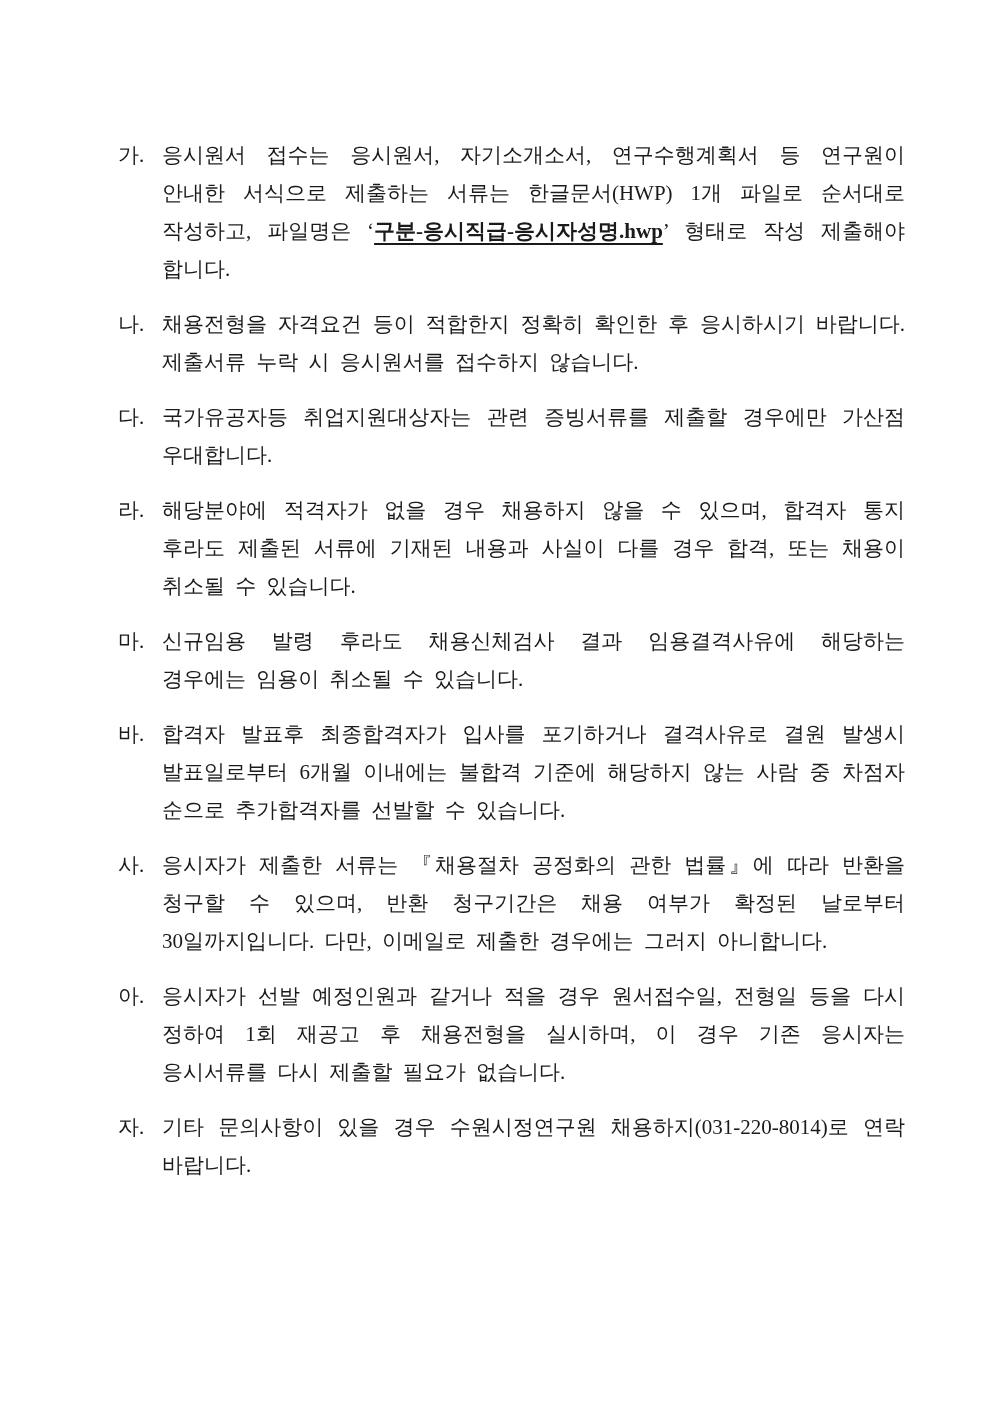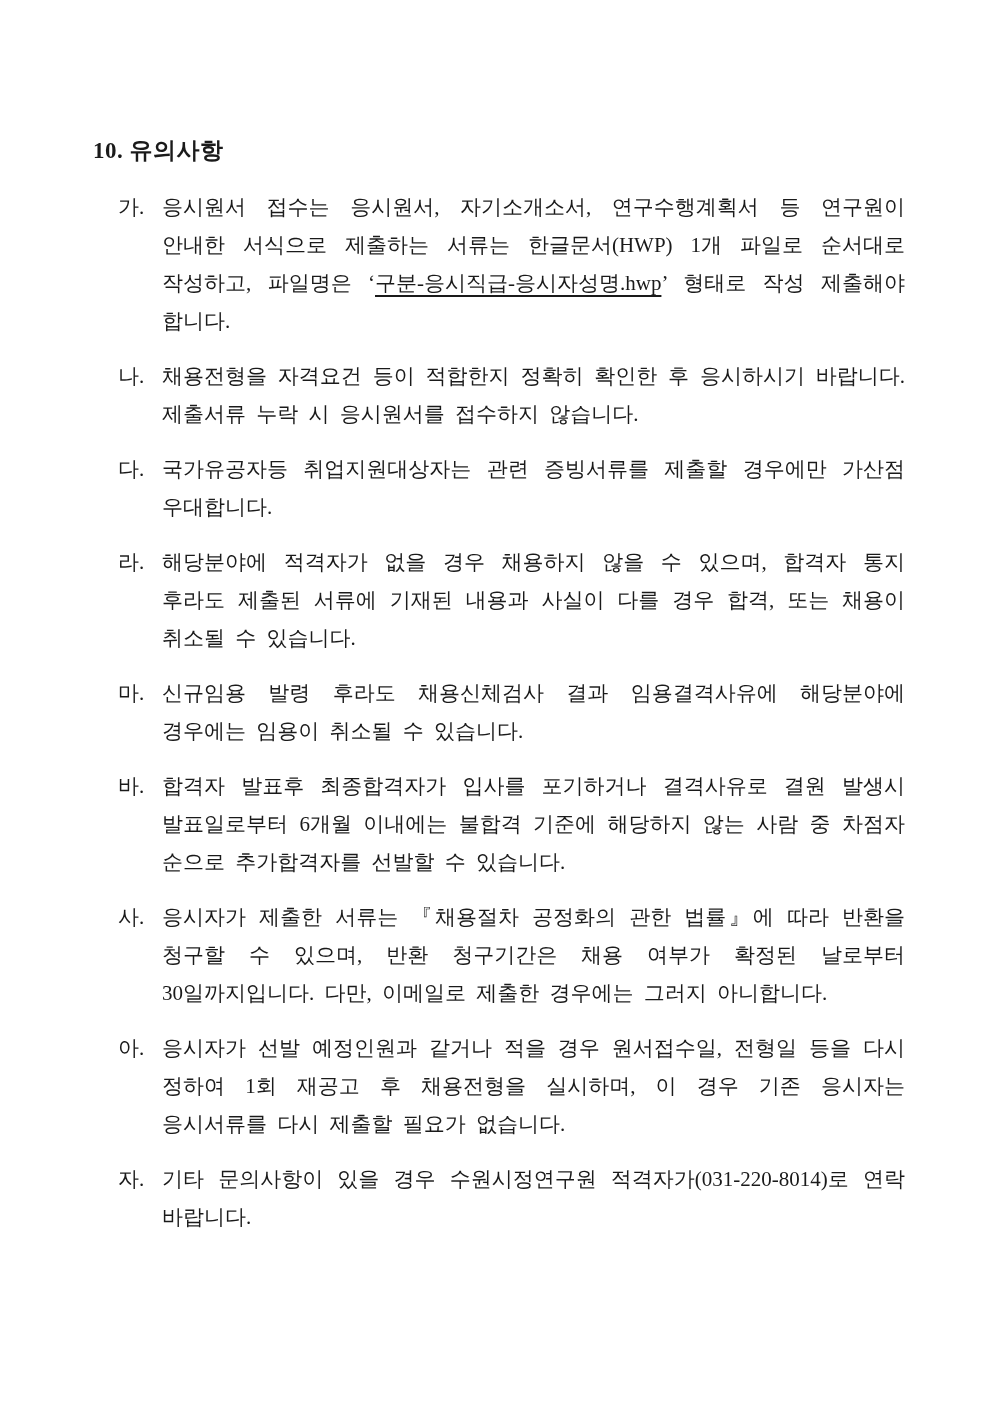--- a/index.html
+++ b/index.html
@@ -42,62 +42,62 @@
   .item .body {
     flex: 1 1 auto;
     text-align: justify;
     word-spacing: 5px;
     word-break: keep-all;
   }
   .seg-underline {
     text-decoration: underline;
     text-underline-offset: 5px;
     text-decoration-thickness: 1.5px;
+    font-weight: bold;
   }
   .seg-bold {
     font-weight: 400;
     word-spacing: 0;
   }
 </style>
 </head>
 <body>
 
 <div class="page">
-  <h1 class="title">10. 유의사항</h1>
   <div class="items">
       <div class="item">
         <span class="marker">가.</span>
         <div class="body"><span>응시원서 접수는 응시원서, 자기소개소서, 연구수행계획서 등 연구원이 안내한 서식으로 제출하는 서류는 한글문서(HWP) 1개 파일로 순서대로 작성하고, 파일명은 ‘</span><span class="seg-underline">구분-응시직급-응시자성명.hwp</span><span>’ 형태로 작성 제출해야 합니다.</span></div>
       </div>
       <div class="item">
         <span class="marker">나.</span>
         <div class="body"><span>채용전형을 자격요건 등이 적합한지 정확히 확인한 후 응시하시기 바랍니다. 제출서류 누락 시 응시원서를 접수하지 않습니다.</span></div>
       </div>
       <div class="item">
         <span class="marker">다.</span>
         <div class="body"><span>국가유공자등 취업지원대상자는 관련 증빙서류를 제출할 경우에만 가산점 우대합니다.</span></div>
       </div>
       <div class="item">
         <span class="marker">라.</span>
         <div class="body"><span>해당분야에 적격자가 없을 경우 채용하지 않을 수 있으며, 합격자 통지 후라도 제출된 서류에 기재된 내용과 사실이 다를 경우 합격, 또는 채용이 취소될 수 있습니다.</span></div>
       </div>
       <div class="item">
         <span class="marker">마.</span>
-        <div class="body"><span>신규임용 발령 후라도 채용신체검사 결과 임용결격사유에 해당분야에 경우에는 임용이 취소될 수 있습니다.</span></div>
+        <div class="body"><span>신규임용 발령 후라도 채용신체검사 결과 임용결격사유에 해당하는 경우에는 임용이 취소될 수 있습니다.</span></div>
       </div>
       <div class="item">
         <span class="marker">바.</span>
         <div class="body"><span>합격자 발표후 최종합격자가 입사를 포기하거나 결격사유로 결원 발생시 발표일로부터 6개월 이내에는 불합격 기준에 해당하지 않는 사람 중 차점자 순으로 추가합격자를 선발할 수 있습니다.</span></div>
       </div>
       <div class="item">
         <span class="marker">사.</span>
         <div class="body"><span>응시자가 제출한 서류는 『채용절차 공정화의 관한 법률』에 따라 반환을 청구할 수 있으며, 반환 청구기간은 채용 여부가 확정된 날로부터 30일까지입니다. 다만, 이메일로 제출한 경우에는 그러지 아니합니다.</span></div>
       </div>
       <div class="item">
         <span class="marker">아.</span>
         <div class="body"><span>응시자가 선발 예정인원과 같거나 적을 경우 원서접수일, 전형일 등을 다시 정하여 1회 재공고 후 채용전형을 실시하며, 이 경우 기존 응시자는 응시서류를 다시 제출할 필요가 없습니다.</span></div>
       </div>
       <div class="item">
         <span class="marker">자.</span>
-        <div class="body"><span>기타 문의사항이 있을 경우 수원시정연구원 적격자가</span><span class="seg-bold">(031-220-8014)</span><span>로 연락 바랍니다.</span></div>
+        <div class="body"><span>기타 문의사항이 있을 경우 수원시정연구원 채용하지</span><span class="seg-bold">(031-220-8014)</span><span>로 연락 바랍니다.</span></div>
       </div>
     </div>
 </div>
 
 </body></html>

